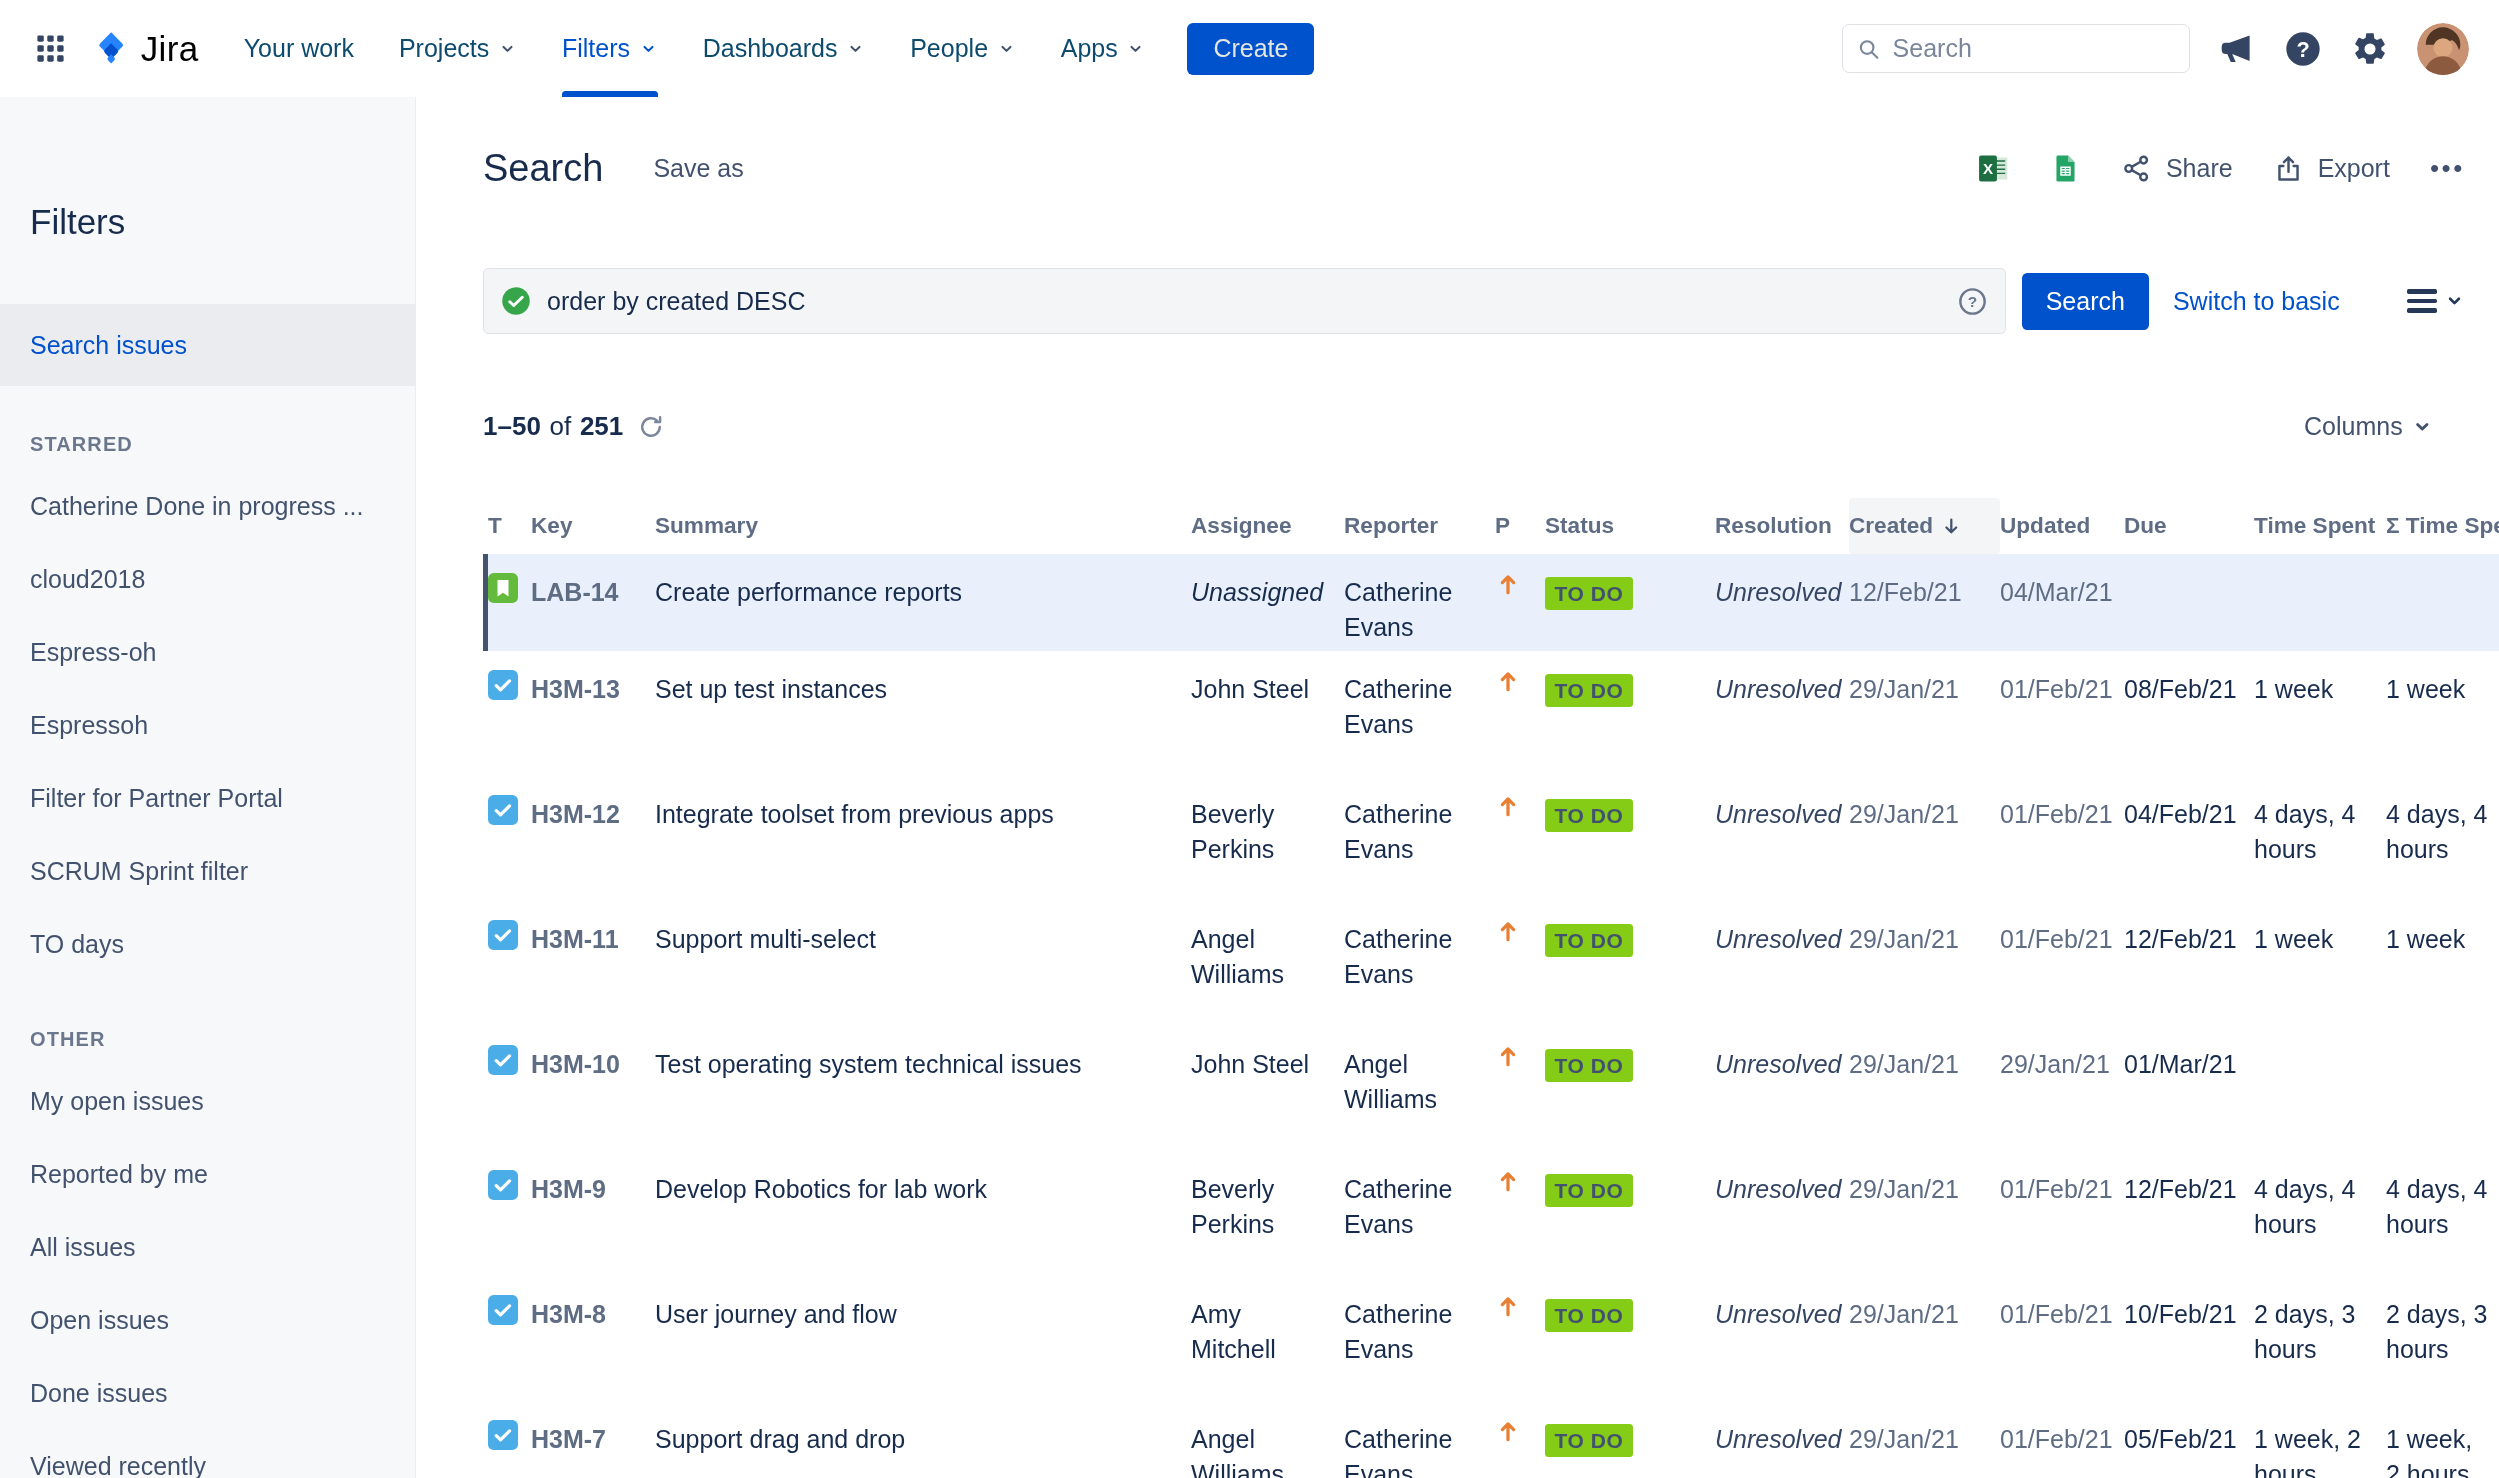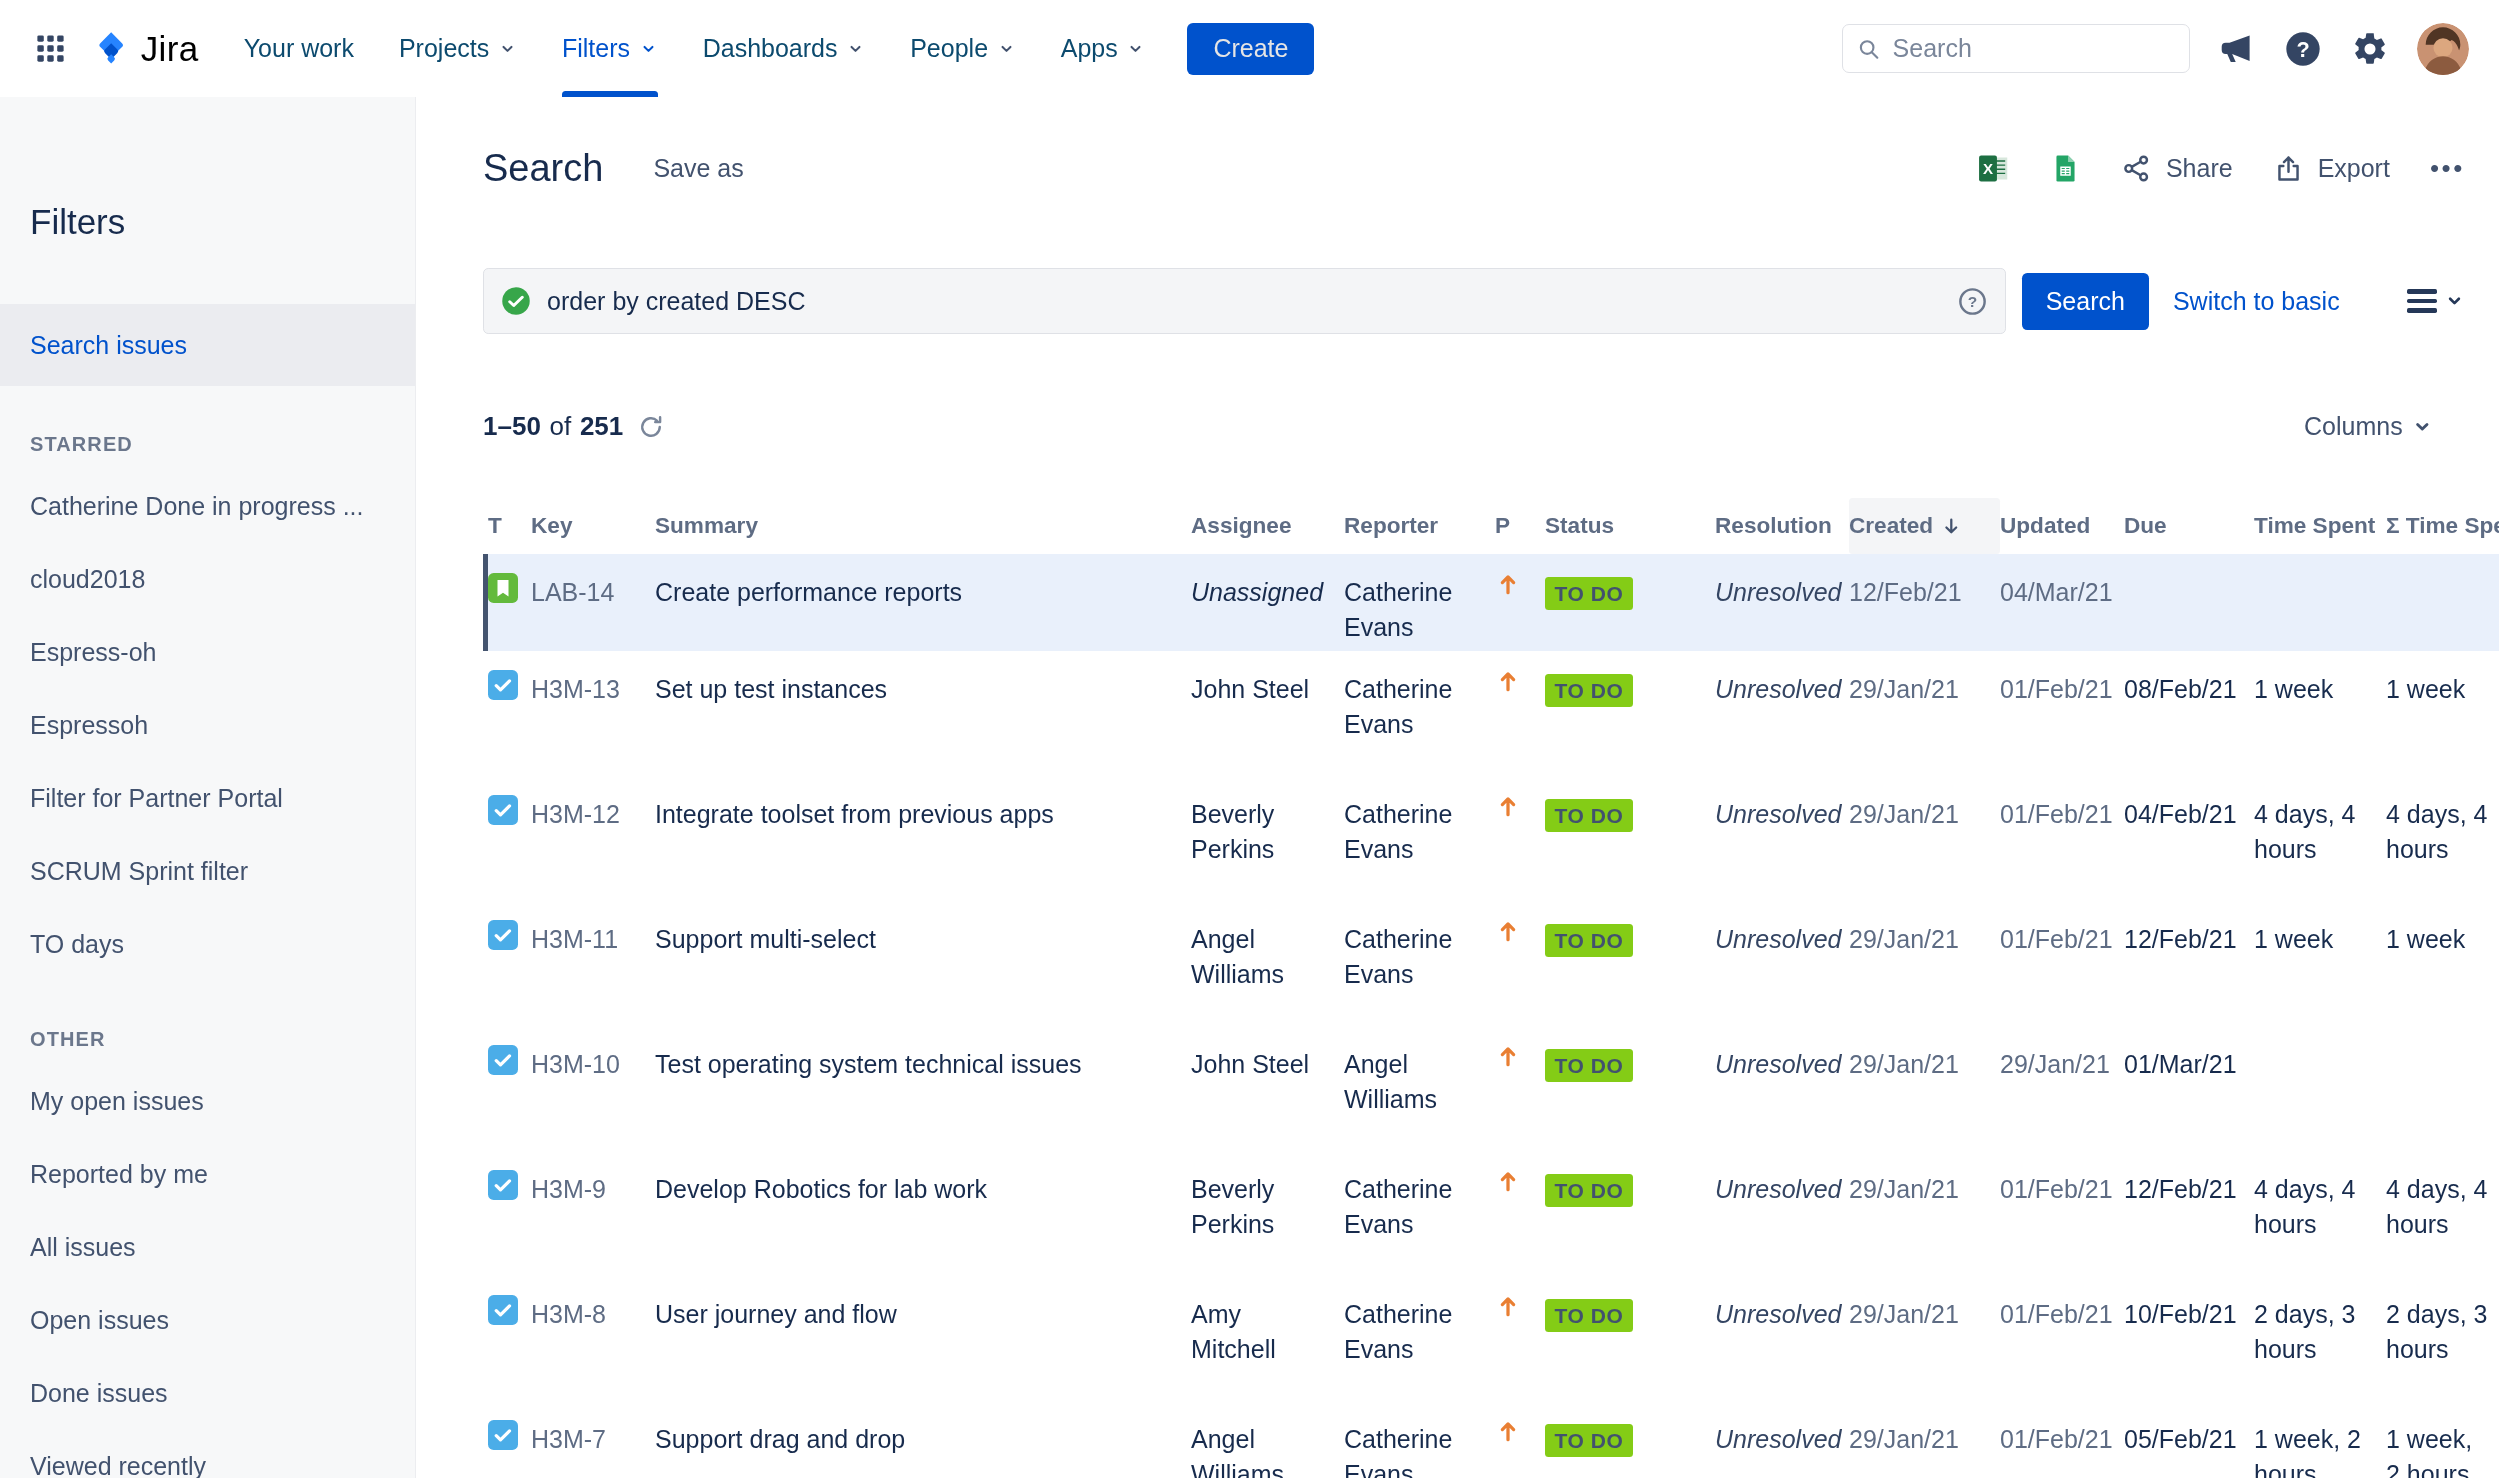--- a/index.html
+++ b/index.html
@@ -83,21 +83,21 @@
   .tr { display:grid; width:2021px; border-left:5.2px solid transparent;
         grid-template-columns:43px 124px 536px 153px 151px 50px 170px 134px 151px 124px 130px 132px 122px; }
   .thead .th { font-size:22.6px; font-weight:700; color:#5E6C84; display:flex; align-items:center;
         height:56px; padding-right:15.7px; white-space:nowrap; }
   .th.sorted { background:#F4F5F7; border-radius:3.5px; gap:7px; }
   .tbody .tr { min-height:125px; }
   .tr.selected { min-height:97px; background:#E9F0FB; border-left-color:#44546F; }
   .td { padding:21px 17.4px 0 0; font-size:25px; line-height:35px; color:#172B4D; }
   .td.c-type { padding-top:19px; }
   .td.c-prio { padding-top:17.4px; }
-  .c-key { color:#5E6C84; font-weight:400; white-space:nowrap; }
+  .c-key { color:#5E6C84; font-weight:700; white-space:nowrap; }
   .c-summary { white-space:nowrap; overflow:hidden; }
   .c-muted { color:#5E6C84; white-space:nowrap; }
   .c-due, .c-time { white-space:normal; }
   .italic { font-style:italic; }
   .c-res { font-style:italic; color:#344563; white-space:nowrap; }
   .badge { display:inline-block; background:#84cc16; color:#42526E; font-size:21px; font-weight:700;
         padding:6px 9.6px; border-radius:3.5px; letter-spacing:0.5px; line-height:1; white-space:nowrap; }
 </style>
 </head>
 <body>

